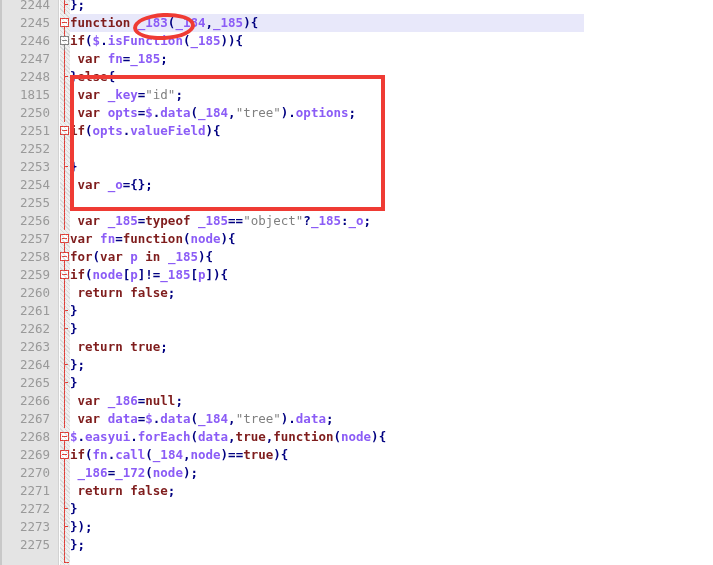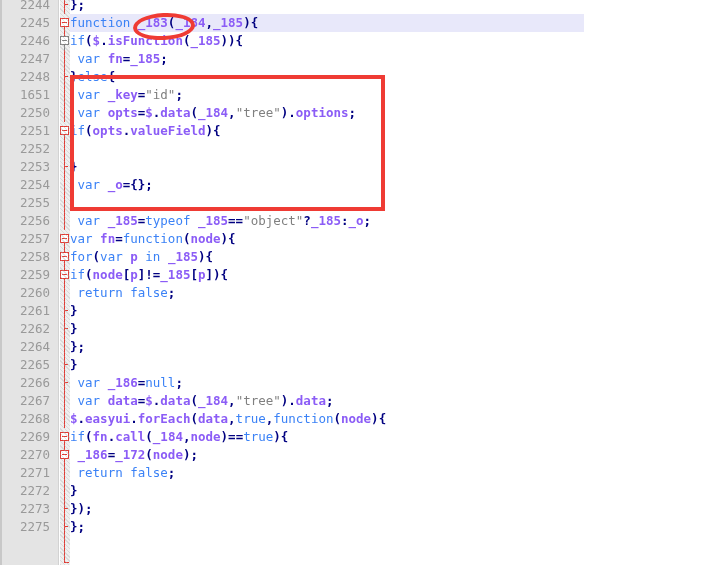--- a/index.html
+++ b/index.html
@@ -88,21 +88,21 @@
   }
   .code {
     position: absolute;
     left: 70px;
     top: 0;
     font-size: 12.5px;
     color: #000080;
   }
 
   
-  .kw    { color: #3b82f6; font-weight: normal; }
+  .kw    { color: #7f1d1d; font-weight: bold; }
   .plain { color: #8b5cf6; font-weight: bold; }
   .str   { color: #808080; font-weight: normal; }
   .op    { color: #000080; font-weight: bold; }
   .red   { color: #e23b34; font-weight: bold; }
 
   
   .fold-box {
     position: absolute;
     width: 9px;
     height: 9px;
@@ -230,34 +230,35 @@
       <div class="fold-foot red" style="left: 4px; top: 562px;"></div>
     </div>
   <div class="gutter-hatch"></div>
 
   <div class="rows" id="rows" style="top: -4px;">
       <div class="row"><div class="lineno">2244</div><div class="code"><span class="op">};</span></div></div>
       <div class="row current"><div class="code-bg"></div><div class="lineno">2245</div><div class="code"><span class="kw">function</span><span class="op"> </span><span class="plain">_183</span><span class="op">(</span><span class="plain">_184</span><span class="op">,</span><span class="plain">_185</span><span class="op">){</span></div></div>
       <div class="row"><div class="lineno">2246</div><div class="code"><span class="kw">if</span><span class="op">(</span><span class="plain">$</span><span class="op">.</span><span class="plain">isFunction</span><span class="op">(</span><span class="plain">_185</span><span class="op">)){</span></div></div>
       <div class="row"><div class="lineno">2247</div><div class="code"><span class="op"> </span><span class="kw">var</span><span class="op"> </span><span class="plain">fn</span><span class="op">=</span><span class="plain">_185</span><span class="op">;</span></div></div>
       <div class="row"><div class="lineno">2248</div><div class="code"><span class="op">}</span><span class="kw">else</span><span class="op">{</span></div></div>
-      <div class="row"><div class="lineno">1651</div><div class="code"><span class="op"> </span><span class="kw">var</span><span class="op"> </span><span class="plain">_key</span><span class="op">=</span><span class="str">"id"</span><span class="op">;</span></div></div>
+      <div class="row"><div class="lineno">1815</div><div class="code"><span class="op"> </span><span class="kw">var</span><span class="op"> </span><span class="plain">_key</span><span class="op">=</span><span class="str">"id"</span><span class="op">;</span></div></div>
       <div class="row"><div class="lineno">2250</div><div class="code"><span class="op"> </span><span class="kw">var</span><span class="op"> </span><span class="plain">opts</span><span class="op">=</span><span class="plain">$</span><span class="op">.</span><span class="plain">data</span><span class="op">(</span><span class="plain">_184</span><span class="op">,</span><span class="str">"tree"</span><span class="op">).</span><span class="plain">options</span><span class="op">;</span></div></div>
       <div class="row"><div class="lineno">2251</div><div class="code"><span class="kw">if</span><span class="op">(</span><span class="plain">opts</span><span class="op">.</span><span class="plain">valueField</span><span class="op">){</span></div></div>
       <div class="row"><div class="lineno">2252</div></div>
       <div class="row"><div class="lineno">2253</div><div class="code"><span class="op">}</span></div></div>
       <div class="row"><div class="lineno">2254</div><div class="code"><span class="op"> </span><span class="kw">var</span><span class="op"> </span><span class="plain">_o</span><span class="op">={};</span></div></div>
       <div class="row"><div class="lineno">2255</div></div>
       <div class="row"><div class="lineno">2256</div><div class="code"><span class="op"> </span><span class="kw">var</span><span class="op"> </span><span class="plain">_185</span><span class="op">=</span><span class="kw">typeof</span><span class="op"> </span><span class="plain">_185</span><span class="op">==</span><span class="str">"object"</span><span class="op">?</span><span class="plain">_185</span><span class="op">:</span><span class="plain">_o</span><span class="op">;</span></div></div>
       <div class="row"><div class="lineno">2257</div><div class="code"><span class="kw">var</span><span class="op"> </span><span class="plain">fn</span><span class="op">=</span><span class="kw">function</span><span class="op">(</span><span class="plain">node</span><span class="op">){</span></div></div>
       <div class="row"><div class="lineno">2258</div><div class="code"><span class="kw">for</span><span class="op">(</span><span class="kw">var</span><span class="op"> </span><span class="plain">p</span><span class="op"> </span><span class="kw">in</span><span class="op"> </span><span class="plain">_185</span><span class="op">){</span></div></div>
       <div class="row"><div class="lineno">2259</div><div class="code"><span class="kw">if</span><span class="op">(</span><span class="plain">node</span><span class="op">[</span><span class="plain">p</span><span class="op">]!=</span><span class="plain">_185</span><span class="op">[</span><span class="plain">p</span><span class="op">]){</span></div></div>
       <div class="row"><div class="lineno">2260</div><div class="code"><span class="op"> </span><span class="kw">return</span><span class="op"> </span><span class="kw">false</span><span class="op">;</span></div></div>
       <div class="row"><div class="lineno">2261</div><div class="code"><span class="op">}</span></div></div>
       <div class="row"><div class="lineno">2262</div><div class="code"><span class="op">}</span></div></div>
+      <div class="row"><div class="lineno">2263</div><div class="code"><span class="op"> </span><span class="kw">return</span><span class="op"> </span><span class="kw">true</span><span class="op">;</span></div></div>
       <div class="row"><div class="lineno">2264</div><div class="code"><span class="op">};</span></div></div>
       <div class="row"><div class="lineno">2265</div><div class="code"><span class="op">}</span></div></div>
       <div class="row"><div class="lineno">2266</div><div class="code"><span class="op"> </span><span class="kw">var</span><span class="op"> </span><span class="plain">_186</span><span class="op">=</span><span class="kw">null</span><span class="op">;</span></div></div>
       <div class="row"><div class="lineno">2267</div><div class="code"><span class="op"> </span><span class="kw">var</span><span class="op"> </span><span class="plain">data</span><span class="op">=</span><span class="plain">$</span><span class="op">.</span><span class="plain">data</span><span class="op">(</span><span class="plain">_184</span><span class="op">,</span><span class="str">"tree"</span><span class="op">).</span><span class="plain">data</span><span class="op">;</span></div></div>
       <div class="row"><div class="lineno">2268</div><div class="code"><span class="plain">$</span><span class="op">.</span><span class="plain">easyui</span><span class="op">.</span><span class="plain">forEach</span><span class="op">(</span><span class="plain">data</span><span class="op">,</span><span class="kw">true</span><span class="op">,</span><span class="kw">function</span><span class="op">(</span><span class="plain">node</span><span class="op">){</span></div></div>
       <div class="row"><div class="lineno">2269</div><div class="code"><span class="kw">if</span><span class="op">(</span><span class="plain">fn</span><span class="op">.</span><span class="plain">call</span><span class="op">(</span><span class="plain">_184</span><span class="op">,</span><span class="plain">node</span><span class="op">)==</span><span class="kw">true</span><span class="op">){</span></div></div>
       <div class="row"><div class="lineno">2270</div><div class="code"><span class="op"> </span><span class="plain">_186</span><span class="op">=</span><span class="plain">_172</span><span class="op">(</span><span class="plain">node</span><span class="op">);</span></div></div>
       <div class="row"><div class="lineno">2271</div><div class="code"><span class="op"> </span><span class="kw">return</span><span class="op"> </span><span class="kw">false</span><span class="op">;</span></div></div>
       <div class="row"><div class="lineno">2272</div><div class="code"><span class="op">}</span></div></div>
       <div class="row"><div class="lineno">2273</div><div class="code"><span class="op">});</span></div></div>

